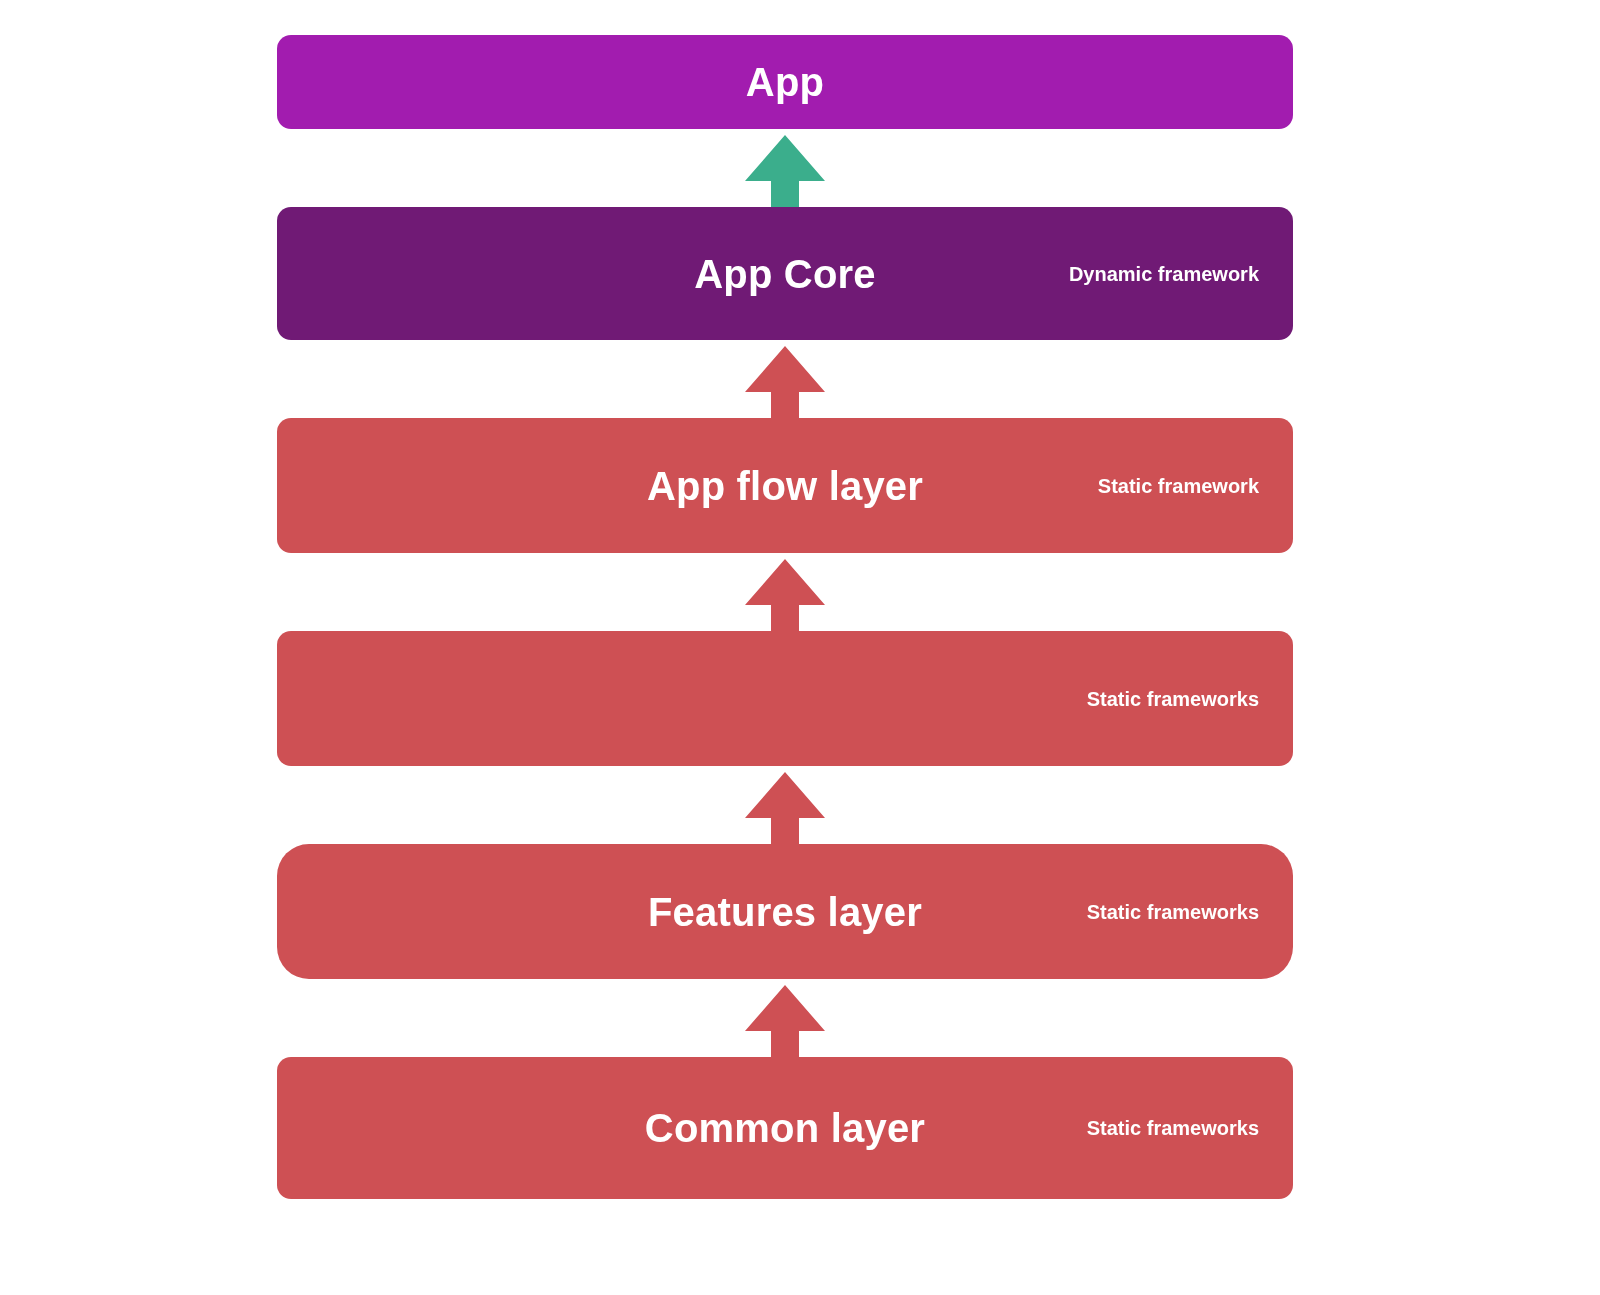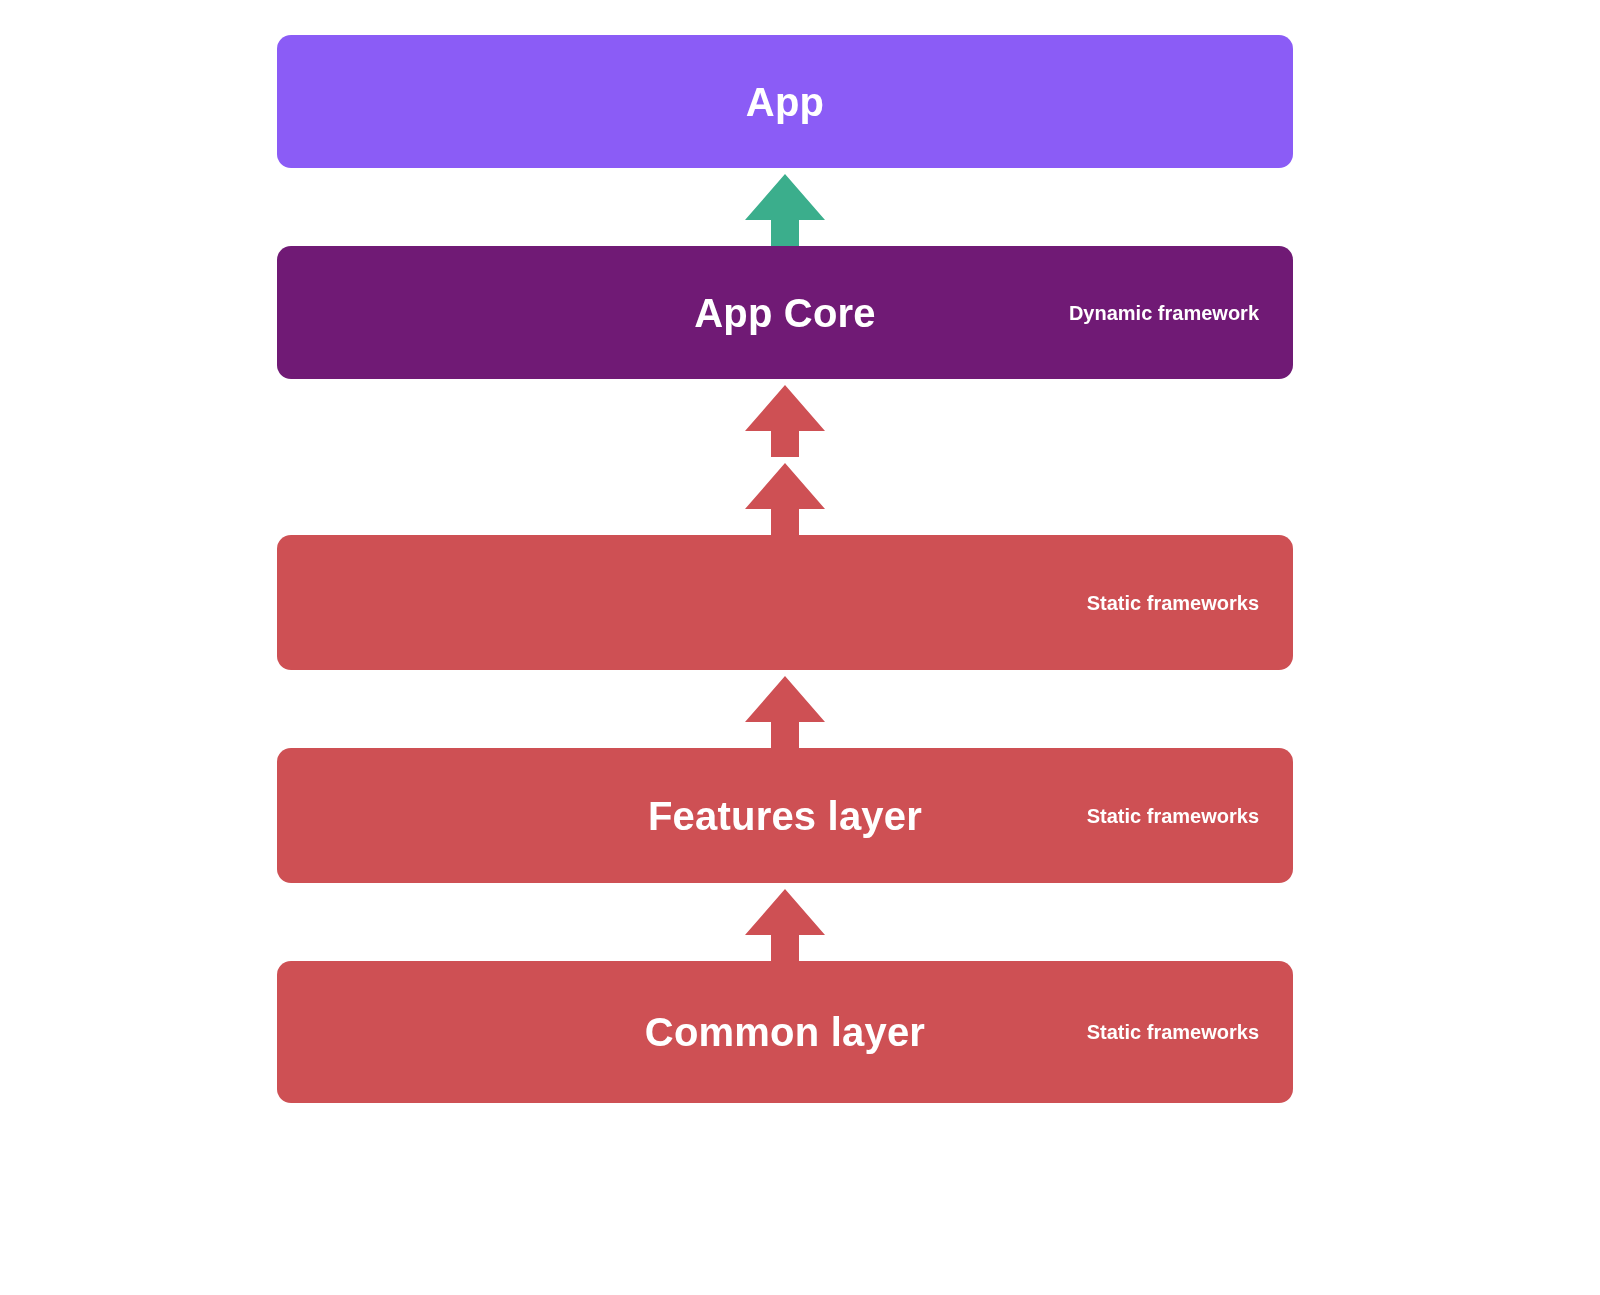--- a/index.html
+++ b/index.html
@@ -82,21 +82,21 @@
   .gap-blue-green  { height: 78px; }
   .gap-std         { height: 78px; }
 </style>
 </head>
 <body>
 
 <div id="diagram" style="background: rgb(255, 255, 255);">
   <div class="layer-stack">
 
     <div class="layer-row">
-      <div class="layer-box" id="box-app" style="background: #8b5cf6; height: 133px; align-items: center;">
+      <div class="layer-box" id="box-app" style="background: #a21caf; height: 94px; align-items: center;">
         <span class="layer-title">App</span>
         <span class="layer-subtitle"></span>
       </div>
     </div>
 
     <div class="arrow-wrap gap-blue-green">
       <svg width="82" height="78" viewBox="0 0 82 78">
         <polygon id="arrow-poly-0" points="41,6 81,52 55,52 55,78 27,78 27,52 1,52" fill="#3BAE8C"></polygon>
       </svg>
     </div>
@@ -107,41 +107,47 @@
         <span class="layer-subtitle">Dynamic framework</span>
       </div>
     </div>
 
     <div class="arrow-wrap gap-std">
       <svg width="82" height="78" viewBox="0 0 82 78">
         <polygon id="arrow-poly-1" points="41,6 81,52 55,52 55,78 27,78 27,52 1,52" fill="#CE5054"></polygon>
       </svg>
     </div>
 
+    <div class="layer-row">
+      <div class="layer-box" id="box-app-flow-layer" style="background: rgb(206, 80, 84); height: 135px;">
+        <span class="layer-title">App flow layer</span>
+        <span class="layer-subtitle">Static framework</span>
+      </div>
+    </div>
 
     <div class="arrow-wrap gap-std">
       <svg width="82" height="78" viewBox="0 0 82 78">
         <polygon id="arrow-poly-2" points="41,6 81,52 55,52 55,78 27,78 27,52 1,52" fill="#CE5054"></polygon>
       </svg>
     </div>
 
     <div class="layer-row">
       <div class="layer-box" id="box-flows-layer" style="background: rgb(206, 80, 84); height: 135px;">
         <span class="layer-subtitle">Static frameworks</span>
       </div>
     </div>
 
     <div class="arrow-wrap gap-std">
       <svg width="82" height="78" viewBox="0 0 82 78">
         <polygon id="arrow-poly-3" points="41,6 81,52 55,52 55,78 27,78 27,52 1,52" fill="#CE5054"></polygon>
       </svg>
     </div>
 
     <div class="layer-row">
-      <div class="layer-box" id="box-features-layer" style="background: rgb(206, 80, 84); height: 135px;">
+      <div class="layer-box" id="box-features-layer" style="background: rgb(206, 80, 84); height: 135px; border-radius: 32px;">
         <span class="layer-title">Features layer</span>
         <span class="layer-subtitle">Static frameworks</span>
       </div>
     </div>
 
     <div class="arrow-wrap gap-std">
       <svg width="82" height="78" viewBox="0 0 82 78">
         <polygon id="arrow-poly-4" points="41,6 81,52 55,52 55,78 27,78 27,52 1,52" fill="#CE5054"></polygon>
       </svg>
     </div>

